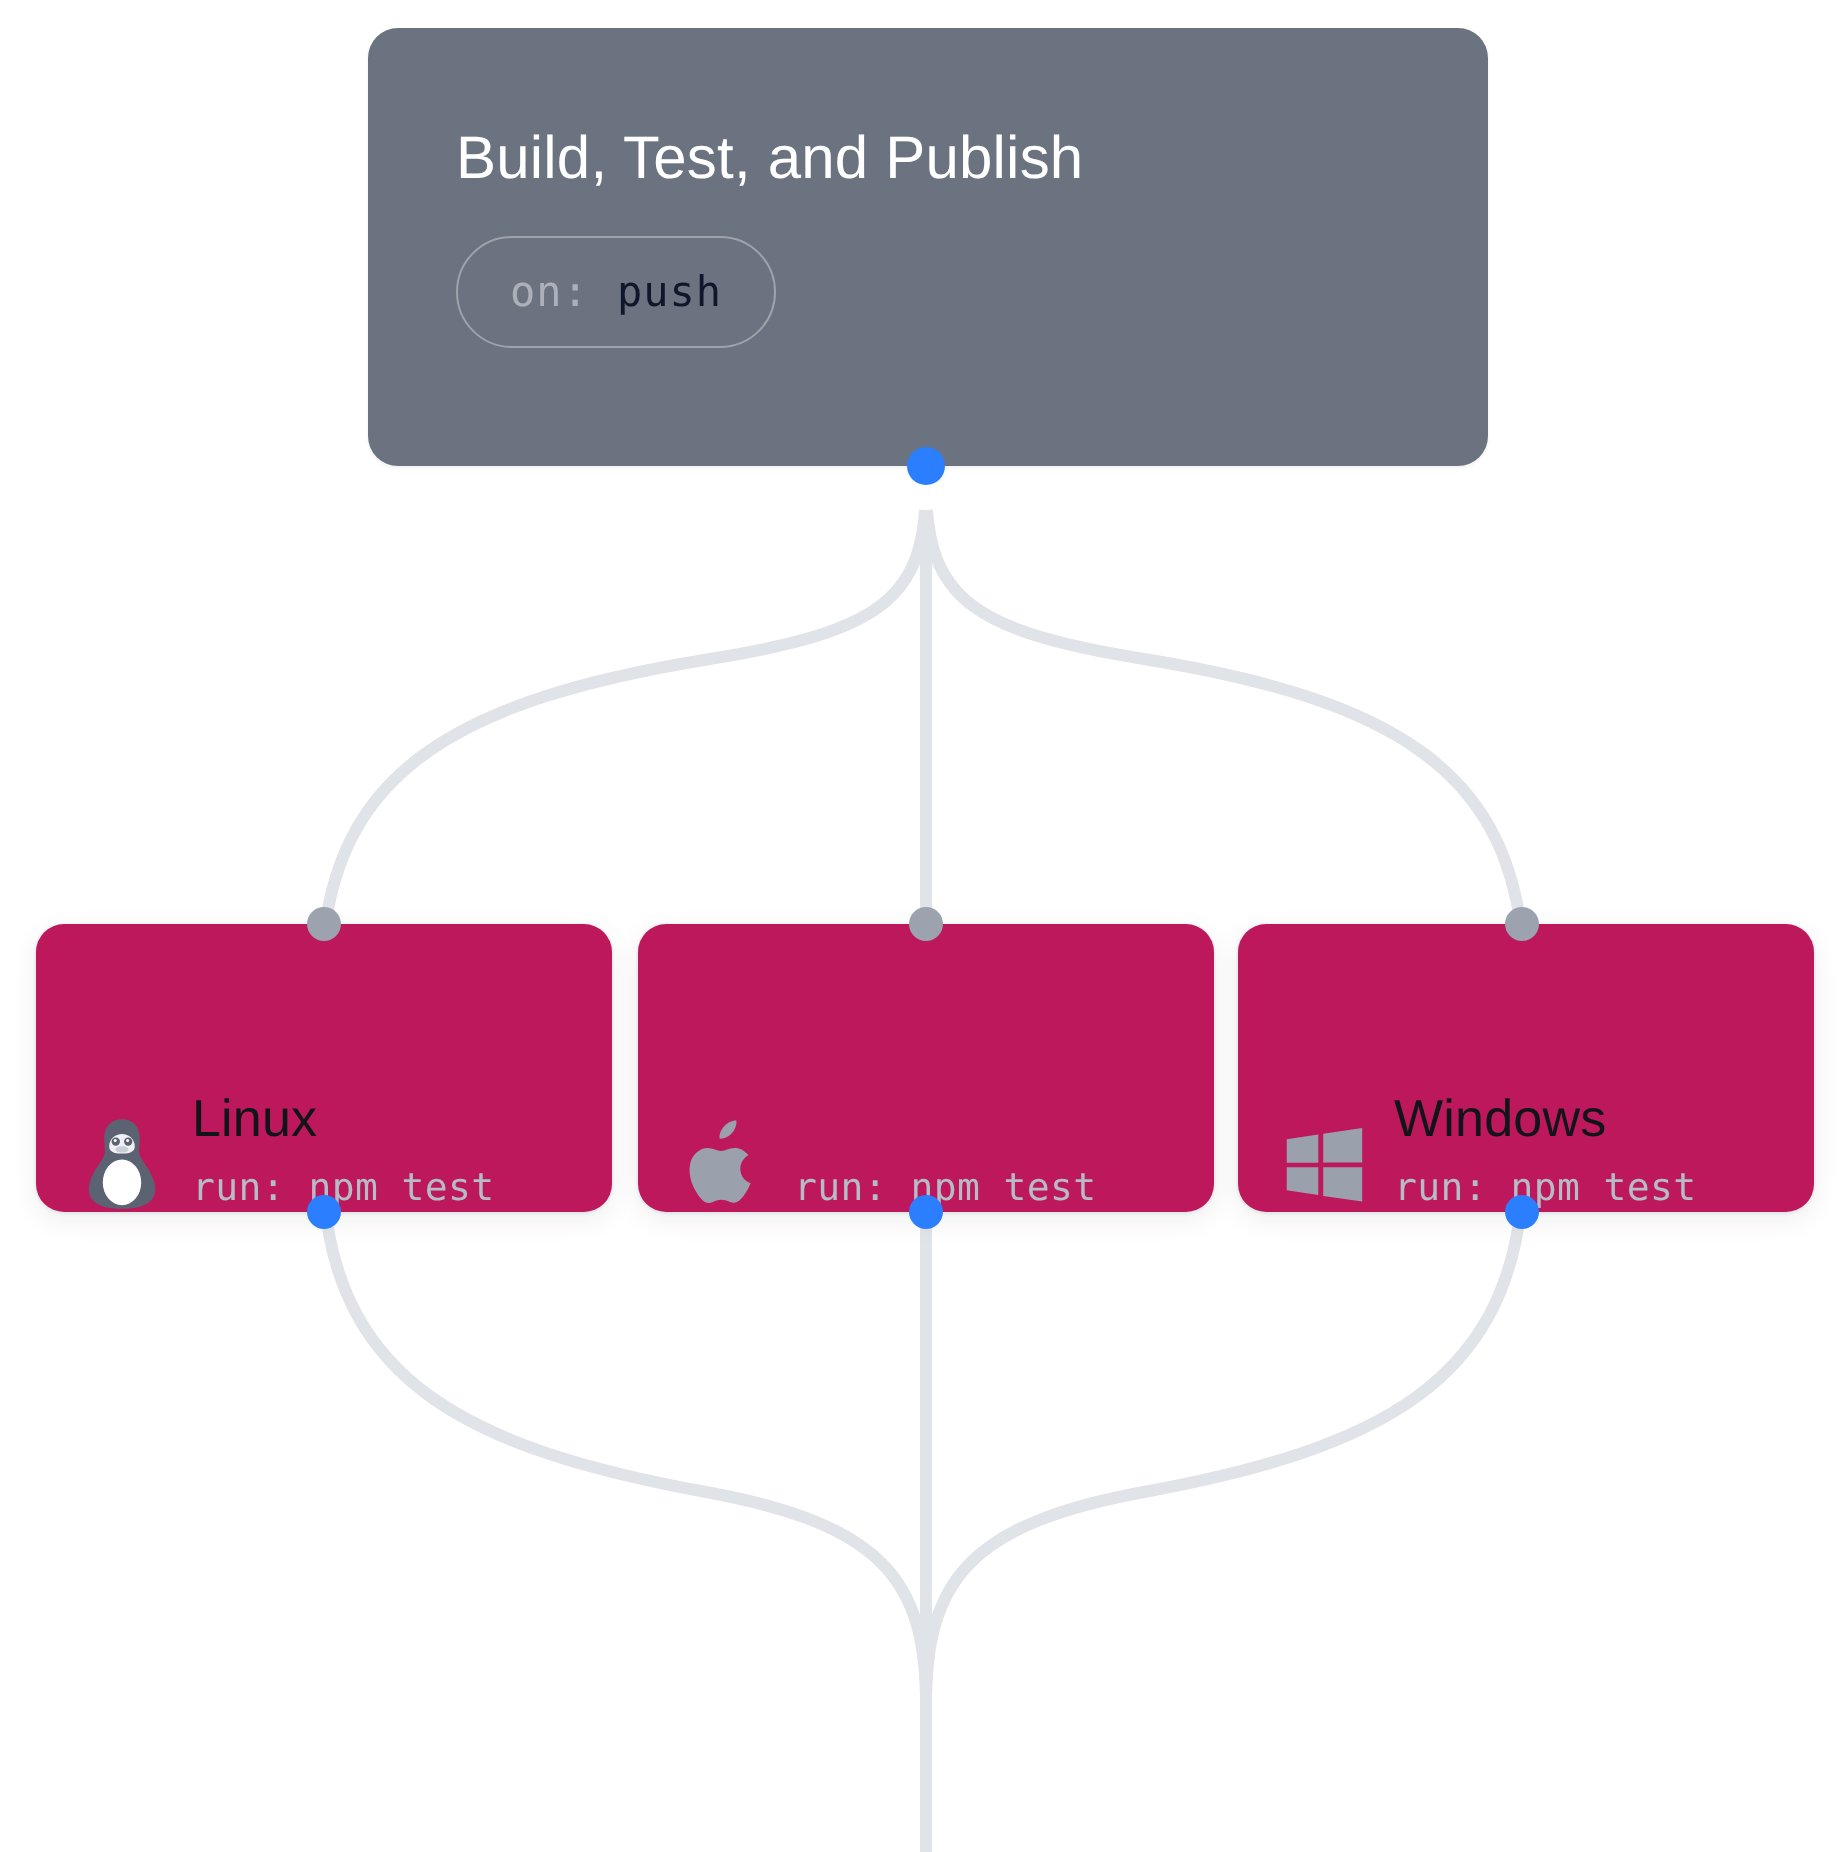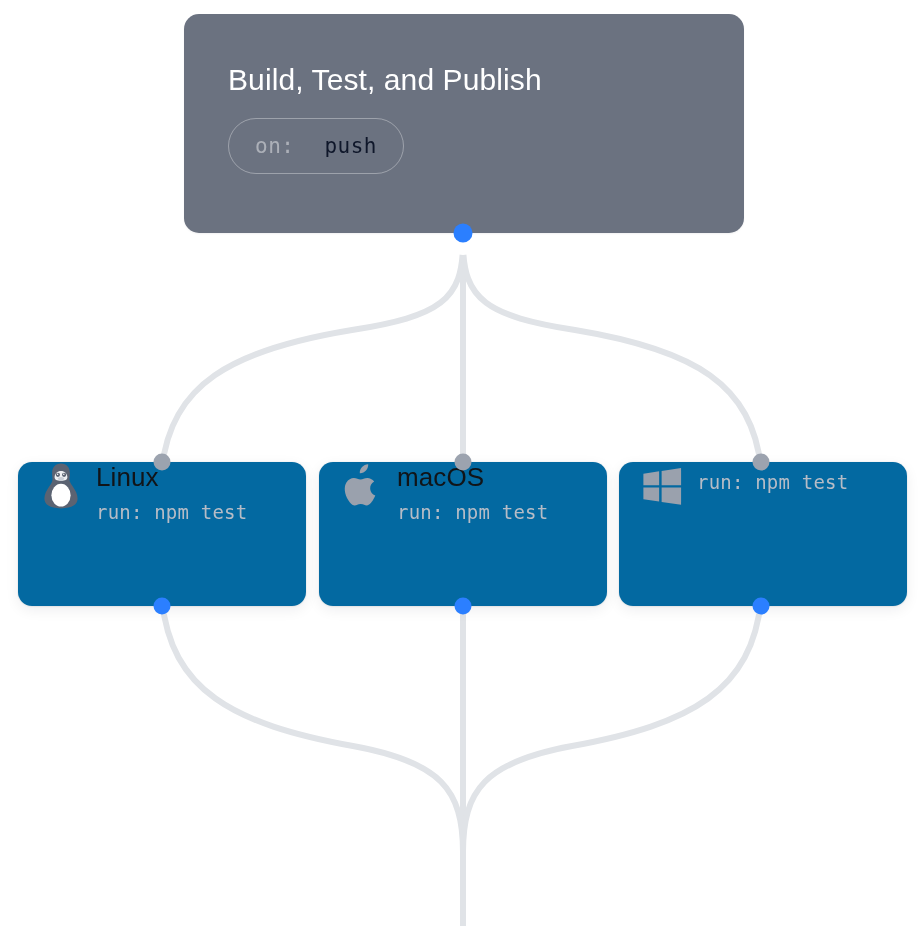--- a/index.html
+++ b/index.html
@@ -48,21 +48,21 @@
     font-size: 30px;
     line-height: 36px;
     font-weight: 400;
     letter-spacing: .1px;
     white-space: nowrap;
   }
   .trigger-pill {
     margin-top: 20px;
     display: inline-flex;
     align-items: center;
-    gap: 30px;
+    gap: 14px;
     height: 56px;
     padding: 0 26px;
     border: 1.6px solid rgba(255,255,255,.34);
     border-radius: 999px;
     box-sizing: border-box;
     text-align: center;
   }
   .pill-key {
     font-family: "DejaVu Sans Mono", "Liberation Mono", monospace;
     font-size: 21px;
@@ -75,28 +75,28 @@
     color: #0f172a;
     letter-spacing: .5px;
   }
 
   
   .job-card {
     position: absolute;
     top: 462px;
     width: 288px;
     height: 144px;
-    background: #0369a1;
+    background: #be185d;
     border-radius: 14px;
     box-sizing: border-box;
     box-shadow: 0 1px 2px rgba(16,24,40,.05),
                 0 4px 14px rgba(16,24,40,.07),
                 0 0 0 1px rgba(16,24,40,.025);
     display: flex;
-    align-items: flex-start;
+    align-items: flex-end;
     padding: 0 14px 0 22px;
   }
   .job-card.j0 { left: 18px; }
   .job-card.j1 { left: 319px; }
   .job-card.j2 { left: 619px; }
 
   .job-icon {
     width: 42px;
     height: 48px;
     flex: 0 0 42px;
@@ -202,37 +202,37 @@
   </div>
 
   <div class="job-card j1">
     <div class="job-icon">
       <svg width="38" height="46" viewBox="0 0 38 46">
         <path fill="#9aa1ad" d="M25.2 1.2c.2 2.4-.8 4.7-2.2 6.3-1.5 1.7-3.9 3-6.2 2.8-.3-2.3.9-4.7 2.3-6.2C20.6 2.3 23.1 1.1 25.2 1.2z"></path>
         <path fill="#9aa1ad" d="M32.3 32.6c-.8 1.9-1.2 2.8-2.3 4.5-1.5 2.4-3.6 5.3-6.2 5.3-2.3 0-2.9-1.5-6.1-1.5-3.1 0-3.8 1.5-6.1 1.6-2.6.1-4.6-2.6-6.1-4.9C1.2 31.1 0.8 23.5 3.4 19.5c1.8-2.8 4.7-4.5 7.4-4.5 2.8 0 4.5 1.5 6.8 1.5 2.2 0 3.6-1.5 6.8-1.5 2.4 0 5 1.3 6.8 3.6-6 3.3-5 11.9 1.1 14z"></path>
       </svg>
     </div>
     <div class="job-text">
-      <div class="job-name">macOS</div>
       <div class="job-cmd">run: npm test</div>
     </div>
     <div class="port gray" style="left:144px; top:0px;"></div>
     <div class="port blue" style="left:144px; top:144px;"></div>
   </div>
 
   <div class="job-card j2">
     <div class="job-icon">
       <svg width="44" height="44" viewBox="0 0 44 44">
         <path fill="#9aa1ad" d="M2.5 9.1 19 6.6v14.7H2.5z"></path>
         <path fill="#9aa1ad" d="M21.6 6.2 42 3.2v18H21.6z"></path>
         <path fill="#9aa1ad" d="M2.5 23.7H19v14.6L2.5 35.8z"></path>
         <path fill="#9aa1ad" d="M21.6 23.7H42v18l-20.4-3z"></path>
       </svg>
     </div>
     <div class="job-text">
+      <div class="job-name">Windows</div>
       <div class="job-cmd">run: npm test</div>
     </div>
     <div class="port gray" style="left:142px; top:0px;"></div>
     <div class="port blue" style="left:142px; top:144px;"></div>
   </div>
 
   <div class="port blue" style="left:463px; top:233px; width:19px; height:19px;"></div>
 
 </div>
 

